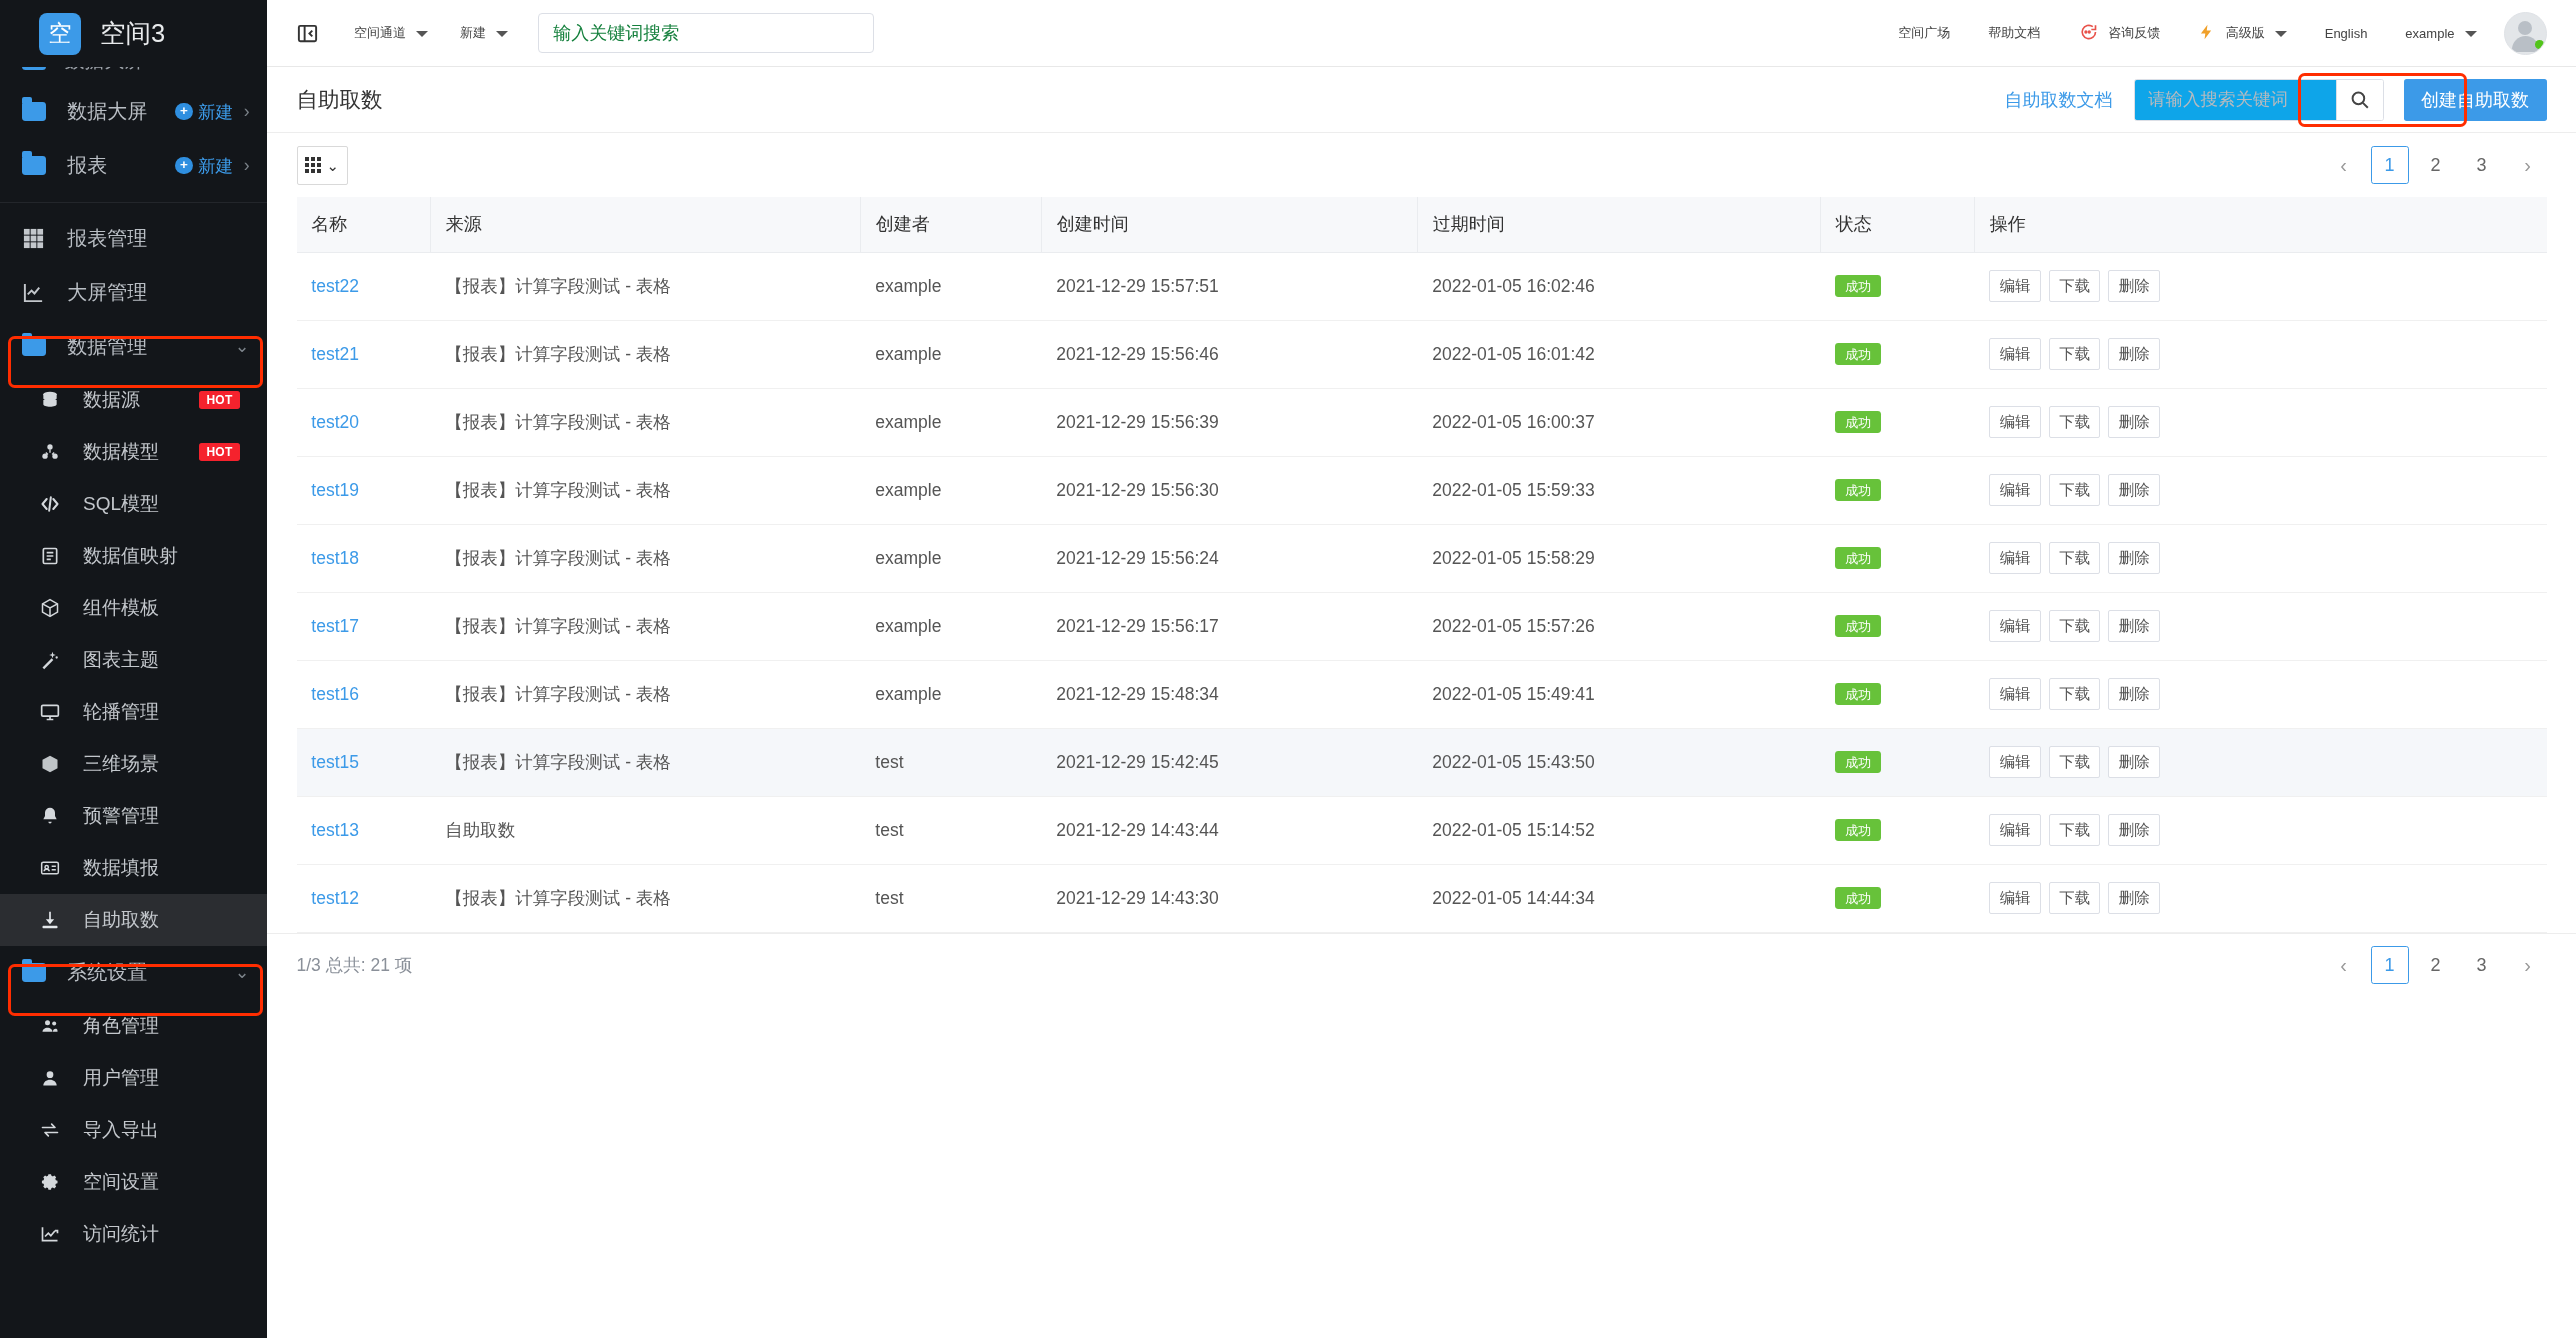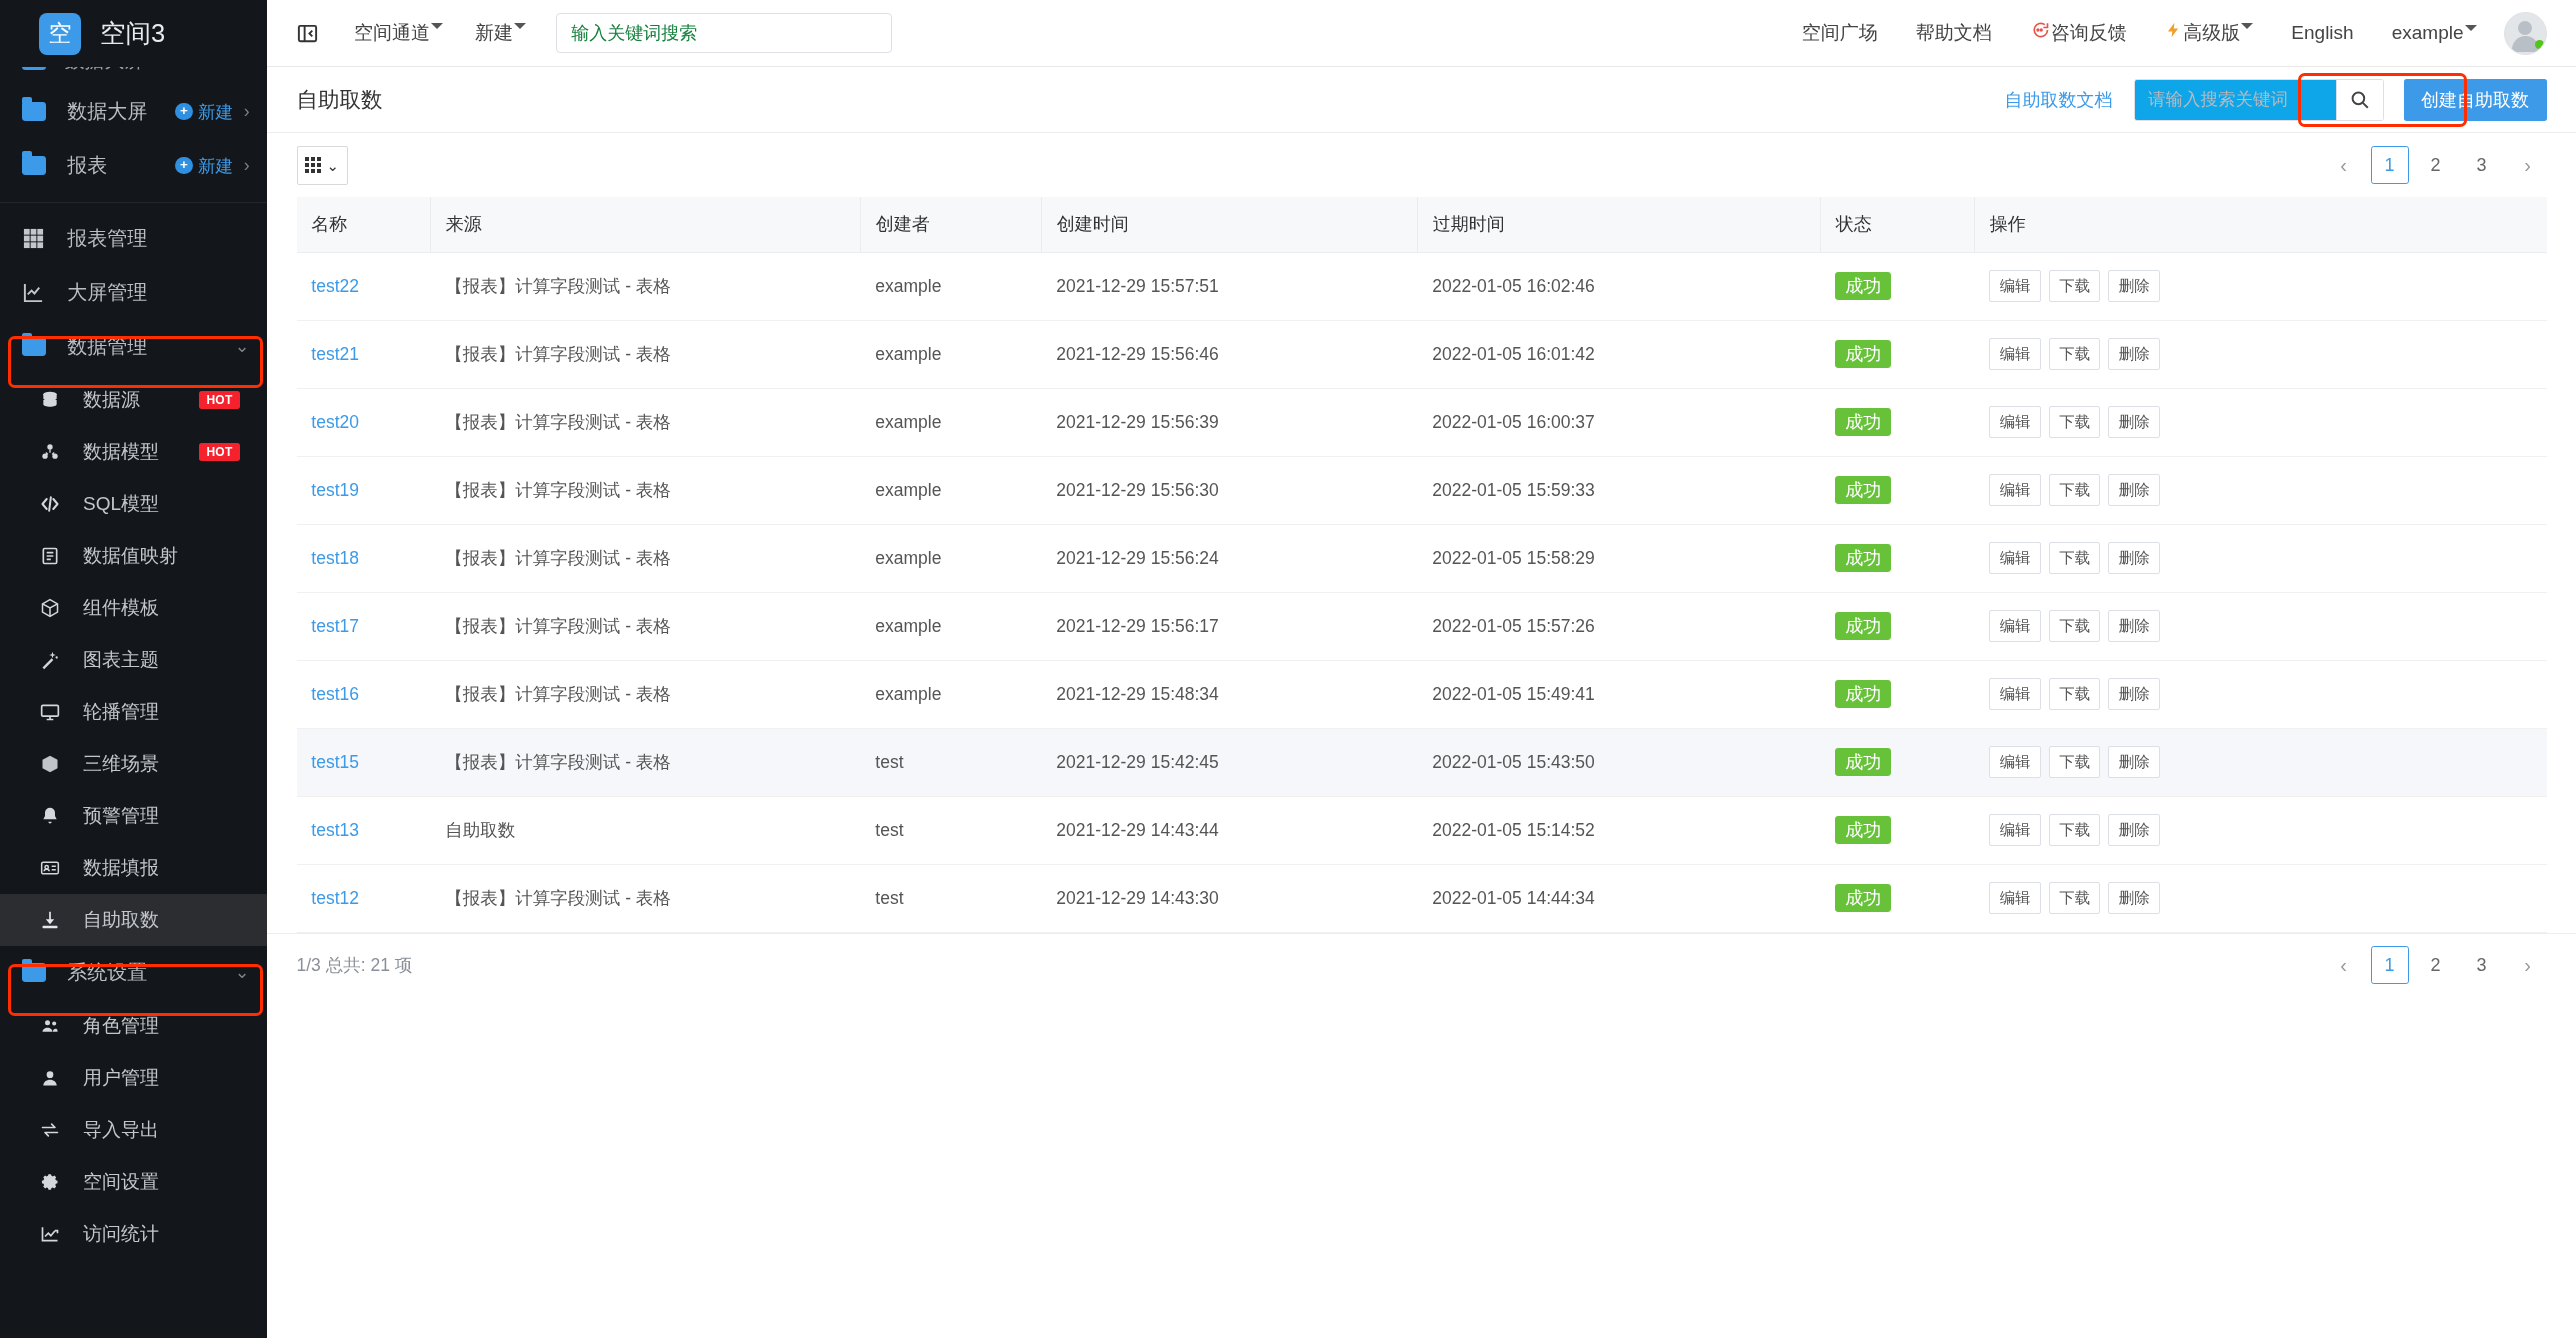--- a/index.html
+++ b/index.html
@@ -75,22 +75,22 @@
   }
 
   
   .main { flex: 1; height: 1338px; display: flex; flex-direction: column; background: #fff; min-width: 0; }
   .topbar {
     height: 67px; background: #fff; border-bottom: 0.7px solid #e8e8e8;
     display: flex; align-items: center; padding: 0 29.5px 0 25.5px; flex: 0 0 67px;
   }
   .tb-icon { width: 29.5px; height: 29.5px; display: flex; align-items: center; justify-content: center; cursor: pointer; }
   .tb-link {
-    font-size: 19px; color: #444; margin-left: 32px; cursor: pointer;
-    display: flex; align-items: flex-start; gap: 1px; white-space: nowrap;
+    font-size: 13px; color: #444; margin-left: 32px; cursor: pointer;
+    display: flex; align-items: center; gap: 10px; white-space: nowrap;
   }
   .caret { border-left: 6px solid transparent; border-right: 6px solid transparent; border-top: 6.7px solid #555; margin-top: 2.7px; }
   .tb-search {
     margin-left: 29.5px; width: 336px; height: 40px; border: 0.7px solid #dcdfe6;
     border-radius: 4px; display: flex; align-items: center; padding: 0 14.8px;
   }
   .tb-search span { color: #15803d; font-size: 18px; }
   .tb-right { margin-left: auto; display: flex; align-items: center; gap: 0; }
   .tb-right .tb-link { margin-left: 38px; }
   .tb-right .tb-link.first { margin-left: 0; }
@@ -153,21 +153,21 @@
   thead th:last-child { border-right: 0; }
   tbody td {
     height: 68px; padding: 0 14.8px; font-size: 17.5px; color: #555;
     border-bottom: 0.7px solid #f0f0f0; vertical-align: middle;
   }
   tbody tr.hover td { background: #f5f7fa; }
   tbody tr.hover td:first-child { border-top: 0.7px solid #eef1f5; }
   .lnk { color: #3c9ae8; cursor: pointer; }
   .badge {
     display: inline-flex; align-items: center; justify-content: center;
-    background: #67c23a; color: #fff; font-size: 18px; border-radius: 3.4px;
+    background: #67c23a; color: #fff; font-size: 13px; border-radius: 3.4px;
     padding: 4.7px 10px; line-height: 1;
   }
   .ops { display: flex; gap: 8px; }
   .op-btn {
     border: 0.7px solid #dcdfe6; background: #fff; border-radius: 2px; font-size: 15.4px;
     color: #555; padding: 6px 9.4px; cursor: pointer; font-family: inherit; line-height: 1.2;
   }
 
   .footer {
     display: flex; align-items: center; padding: 0 29.5px; height: 64px;

